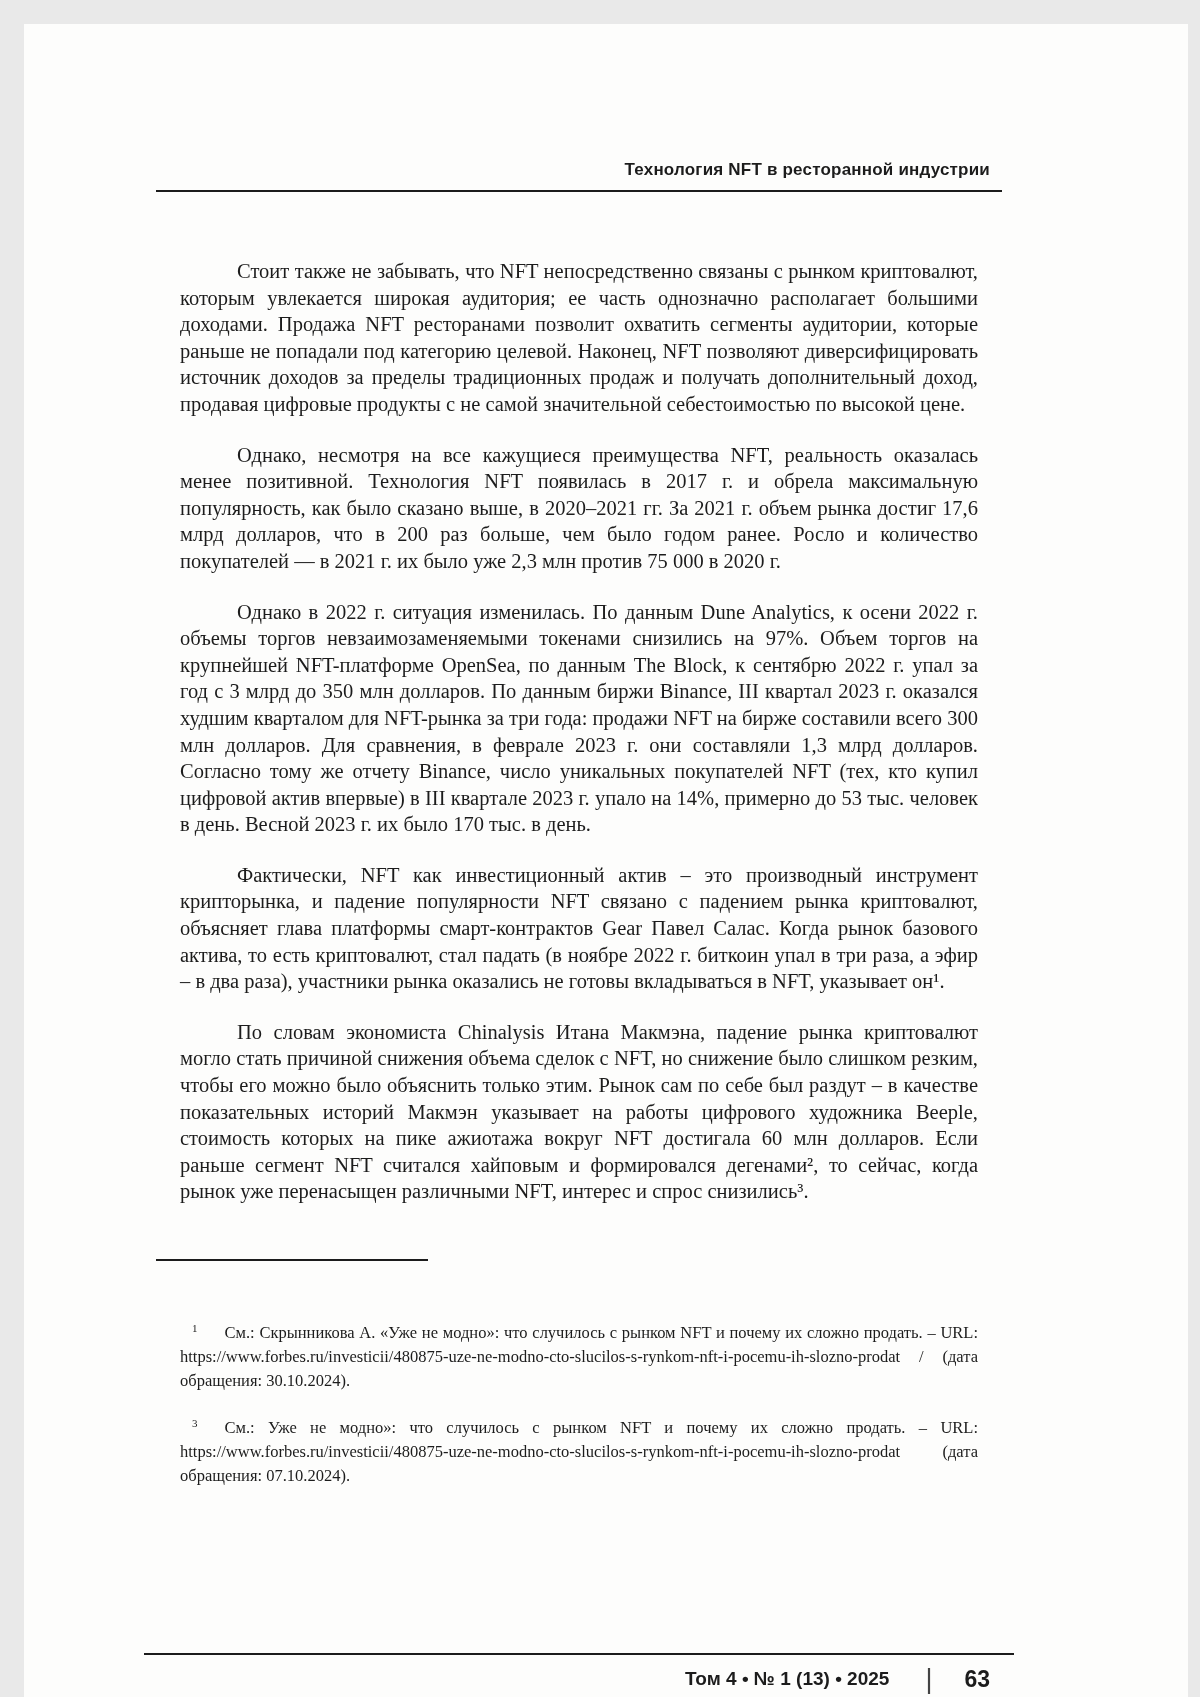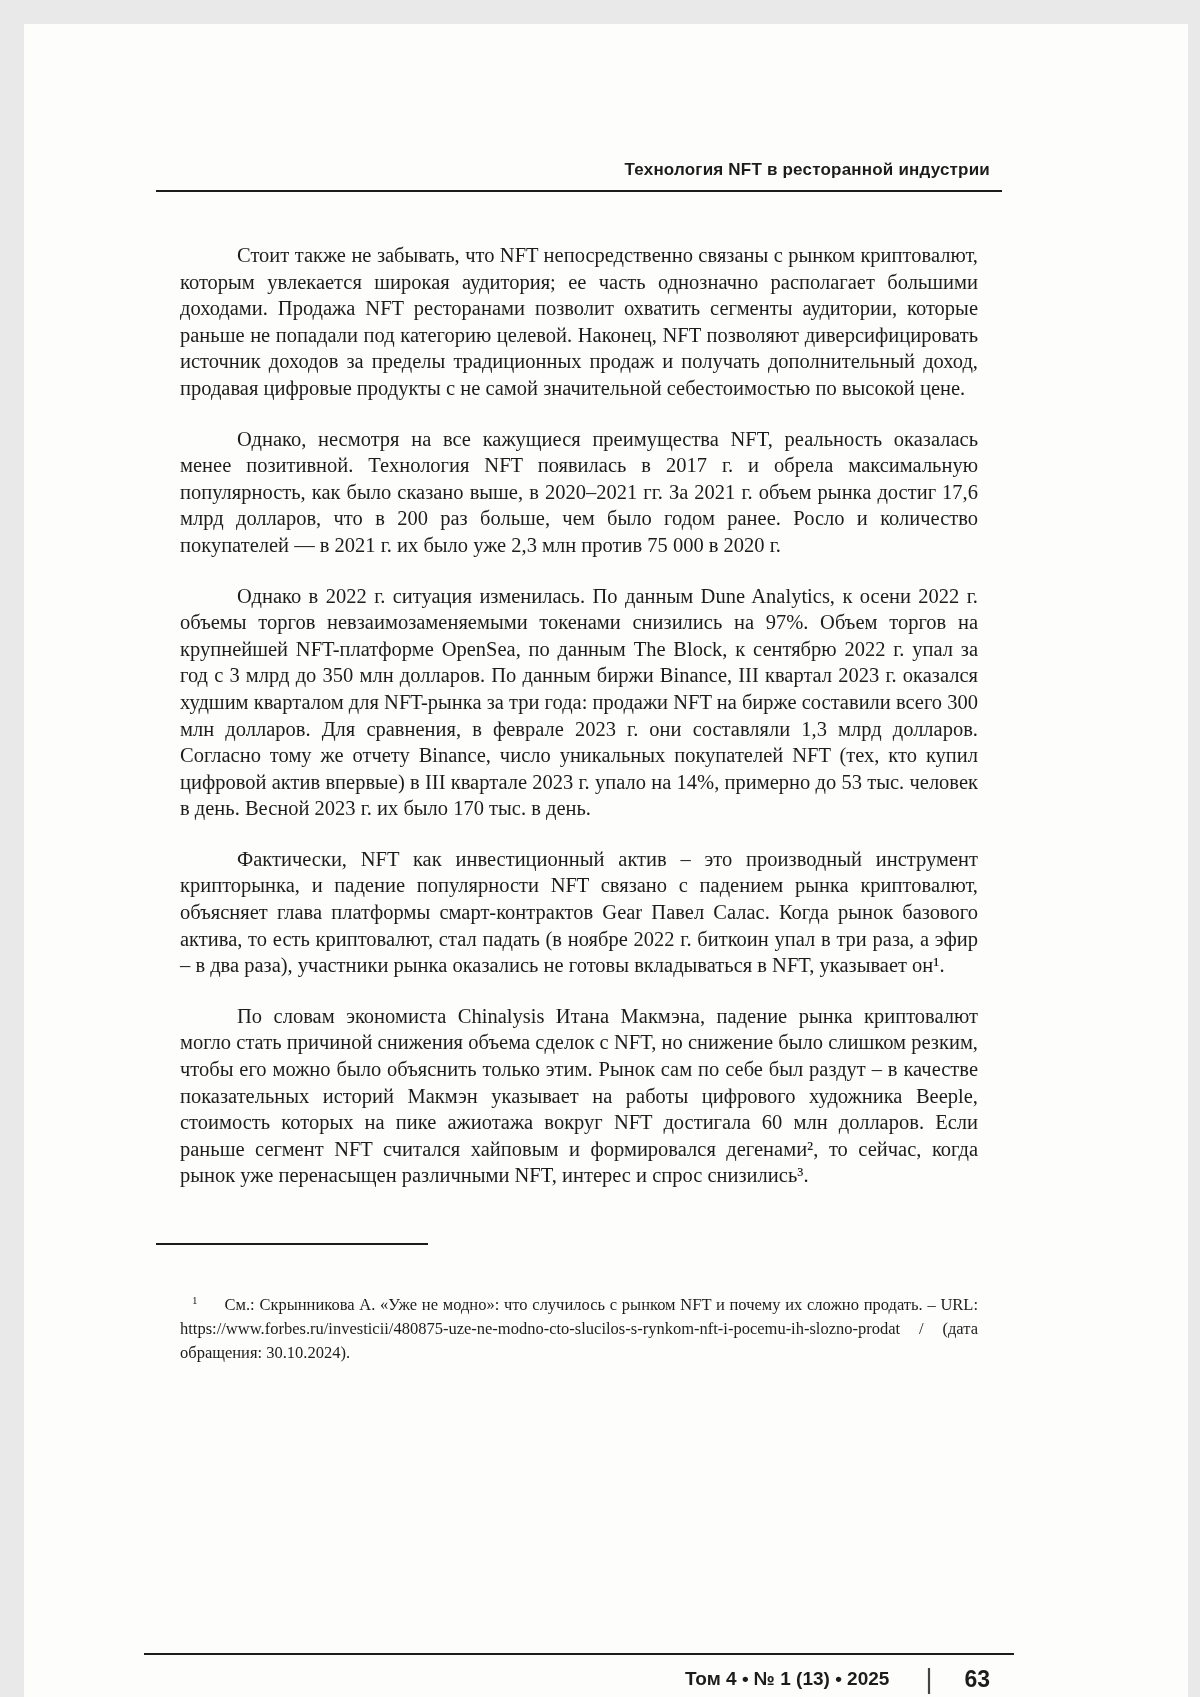--- a/index.html
+++ b/index.html
@@ -23,36 +23,37 @@
   .running-header {
     text-align: right;
     font-family: "Liberation Sans", "DejaVu Sans", sans-serif;
     font-weight: bold;
     font-size: 17px;
     letter-spacing: 0.2px;
     padding-bottom: 10px;
     border-bottom: 2.5px solid #1c1c1c;
   }
   .body-text {
-    margin-top: 26px;
+    margin-top: 42px;
     font-size: 20.5px;
     line-height: 26.6px;
     text-align: justify;
     hyphens: auto;
     -webkit-hyphens: auto;
   }
   .body-text p {
     text-indent: 57px;
   }
   .footnote-separator {
     margin-top: 30px;
     width: 272px;
     border-top: 2px solid #1c1c1c;
   }
   .footnotes {
+    margin-top: 12px;
     font-size: 16.5px;
     line-height: 23.8px;
     text-align: justify;
     hyphens: auto;
     -webkit-hyphens: auto;
     overflow-wrap: break-word;
     word-break: break-word;
   }
   .footnotes p { text-indent: 0; }
   .footnotes sup {
@@ -101,20 +102,23 @@
       <p>Фактически, NFT как инвестиционный актив – это производный инструмент крипторынка, и падение популярности NFT связано с падением рынка криптовалют, объясняет глава платформы смарт-контрактов Gear Павел Салас. Когда рынок базового актива, то есть криптовалют, стал падать (в ноябре 2022 г. биткоин упал в три раза, а эфир – в два раза), участники рынка оказались не готовы вкладываться в NFT, указывает он¹.</p>
       <p>По словам экономиста Chinalysis Итана Макмэна, падение рынка криптовалют могло стать причиной снижения объема сделок с NFT, но снижение было слишком резким, чтобы его можно было объяснить только этим. Рынок сам по себе был раздут – в качестве показательных историй Макмэн указывает на работы цифрового художника Beeple, стоимость которых на пике ажиотажа вокруг NFT достигала 60 млн долларов. Если раньше сегмент NFT считался хайповым и формировался дегенами², то сейчас, когда рынок уже перенасыщен различными NFT, интерес и спрос снизились³.</p>
     </div>
 
     <div class="footnote-separator"></div>
 
     <div class="footnotes">
       <p>
         <sup>1</sup><span>См.: Скрынникова А. «Уже не модно»: что случилось с рынком NFT и почему их сложно продать. – URL: https://www.forbes.ru/investicii/480875-uze-ne-modno-cto-slucilos-s-rynkom-nft-i-pocemu-ih-slozno-prodat / (дата обращения: 30.10.2024).</span>
       </p>
+      <p>
+        <sup>3</sup><span>См.: Уже не модно»: что случилось с рынком NFT и почему их сложно продать. – URL: https://www.forbes.ru/investicii/480875-uze-ne-modno-cto-slucilos-s-rynkom-nft-i-pocemu-ih-slozno-prodat (дата обращения: 07.10.2024).</span>
+      </p>
     </div>
 
   </div>
 
   <div class="page-footer">
     <span>Том 4 • № 1 (13) • 2025</span><span class="footer-sep">|</span><span class="footer-page">63</span>
   </div>
 
 </div>
 

